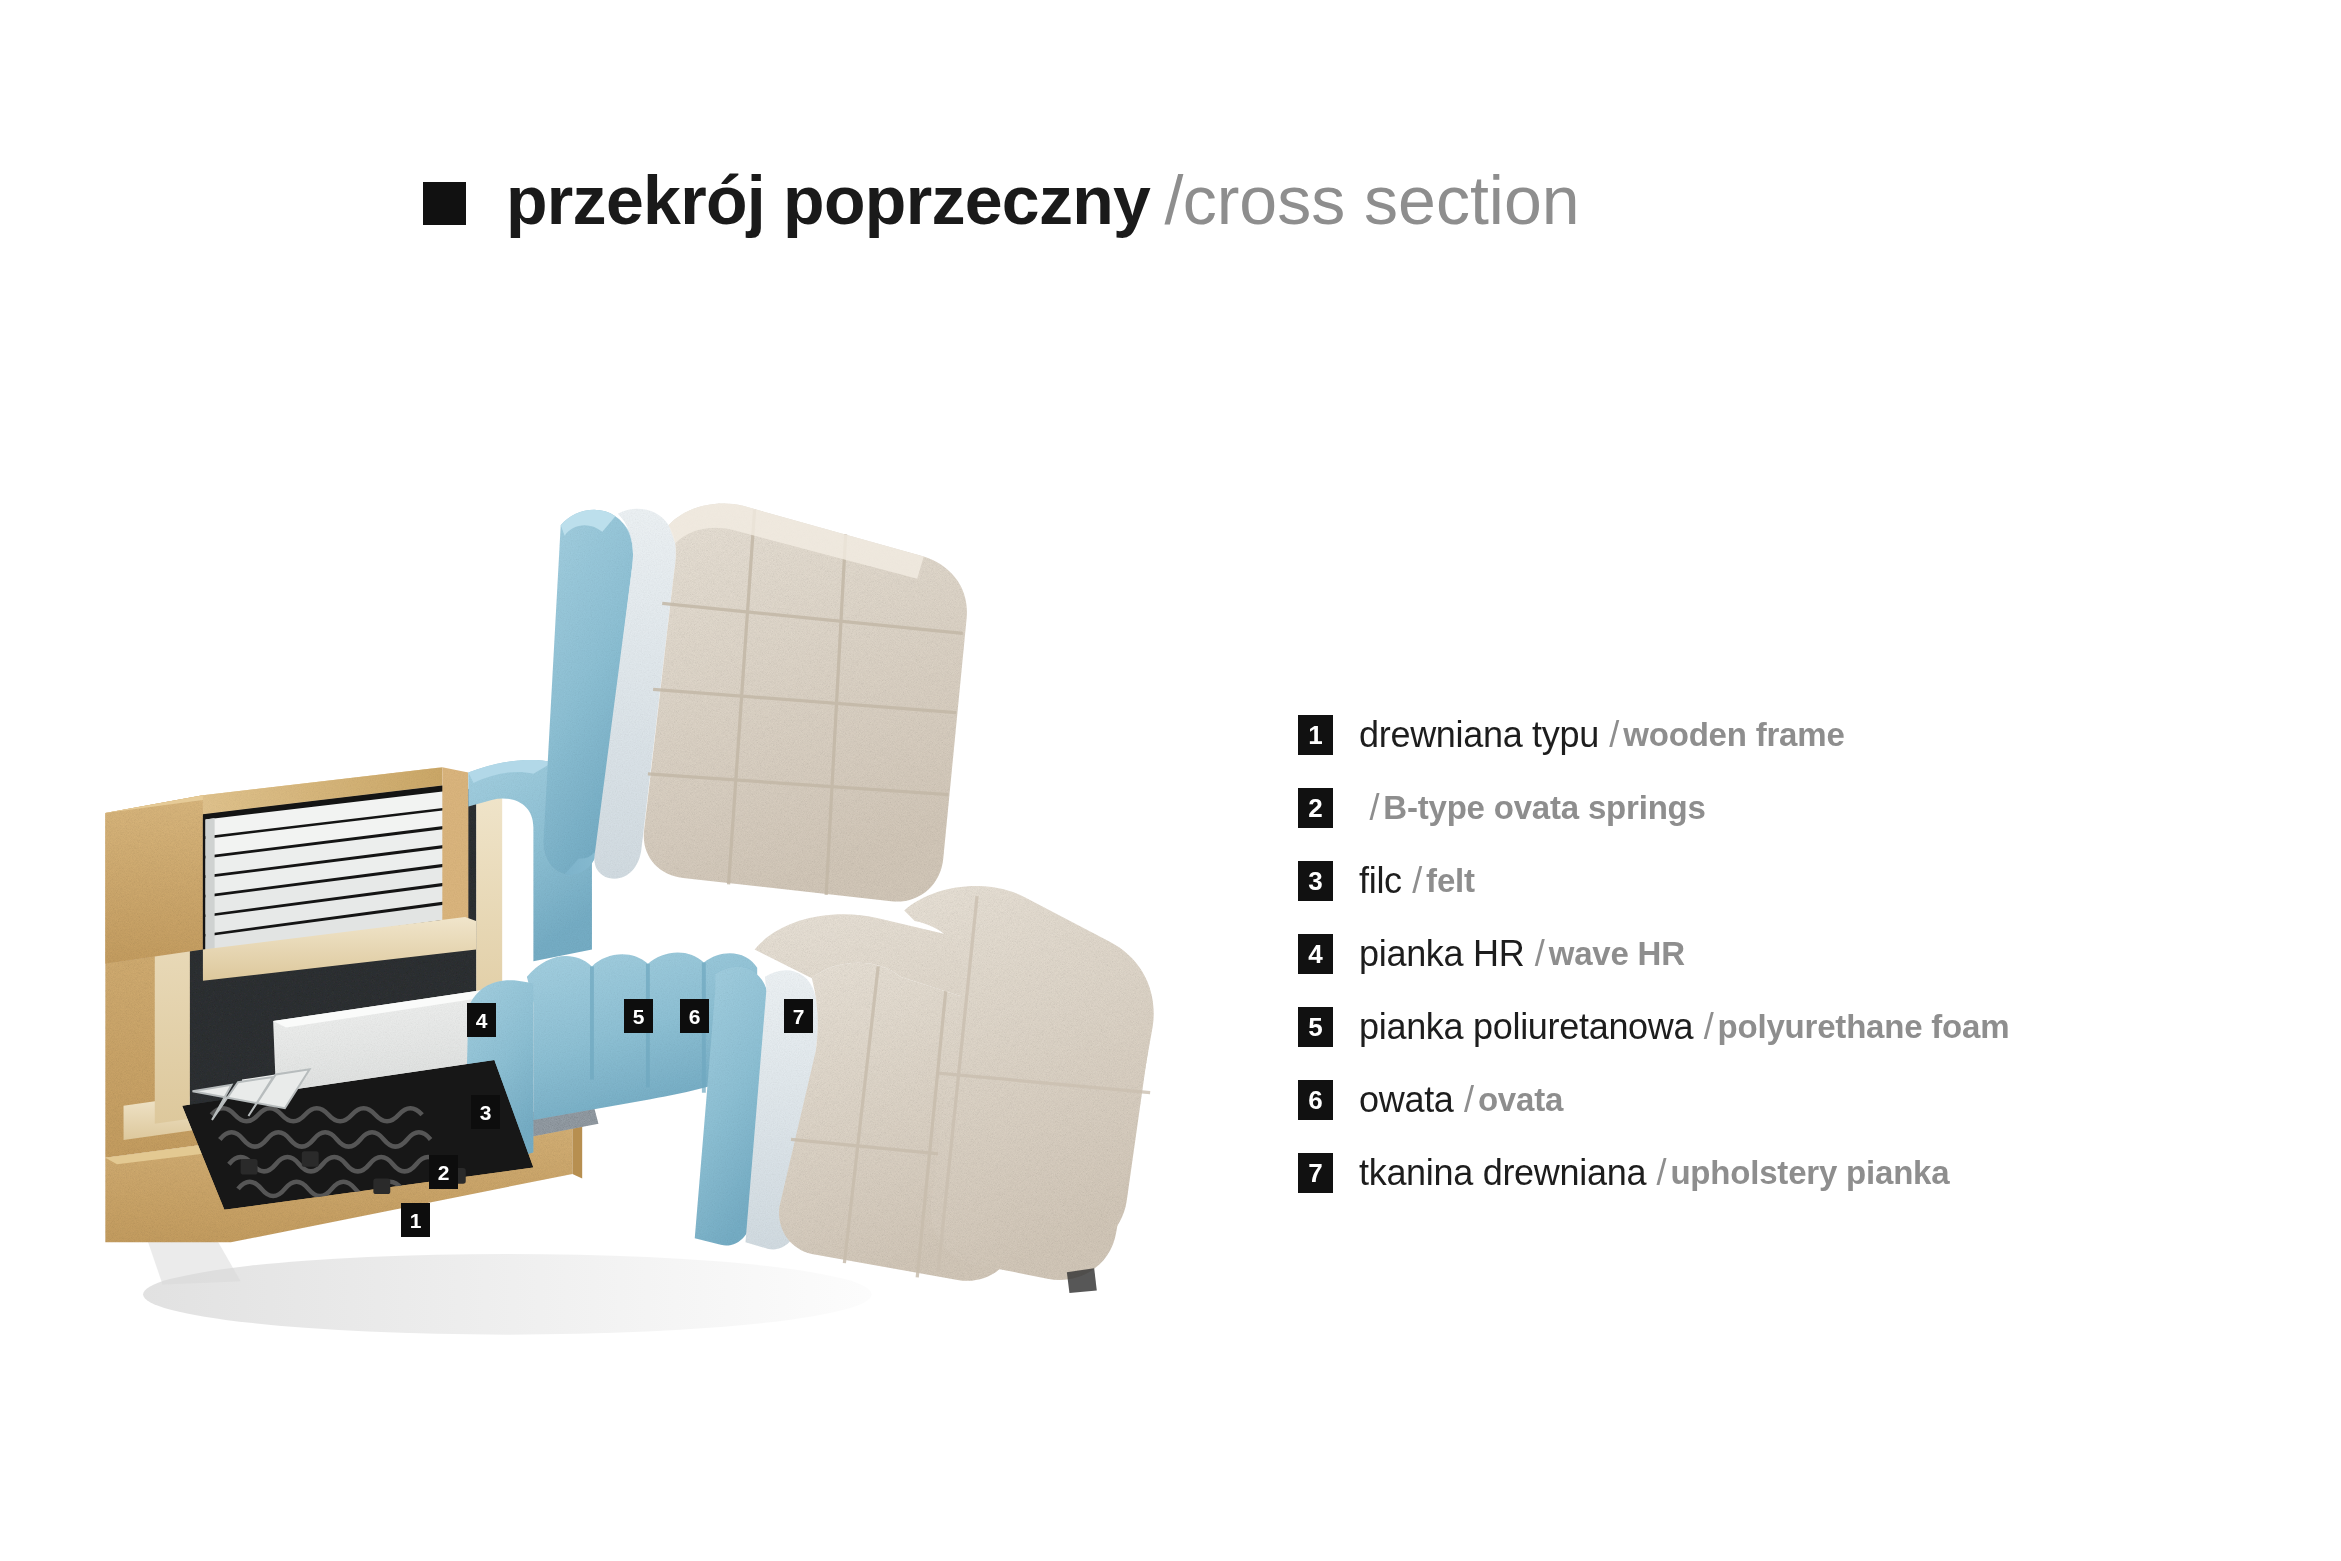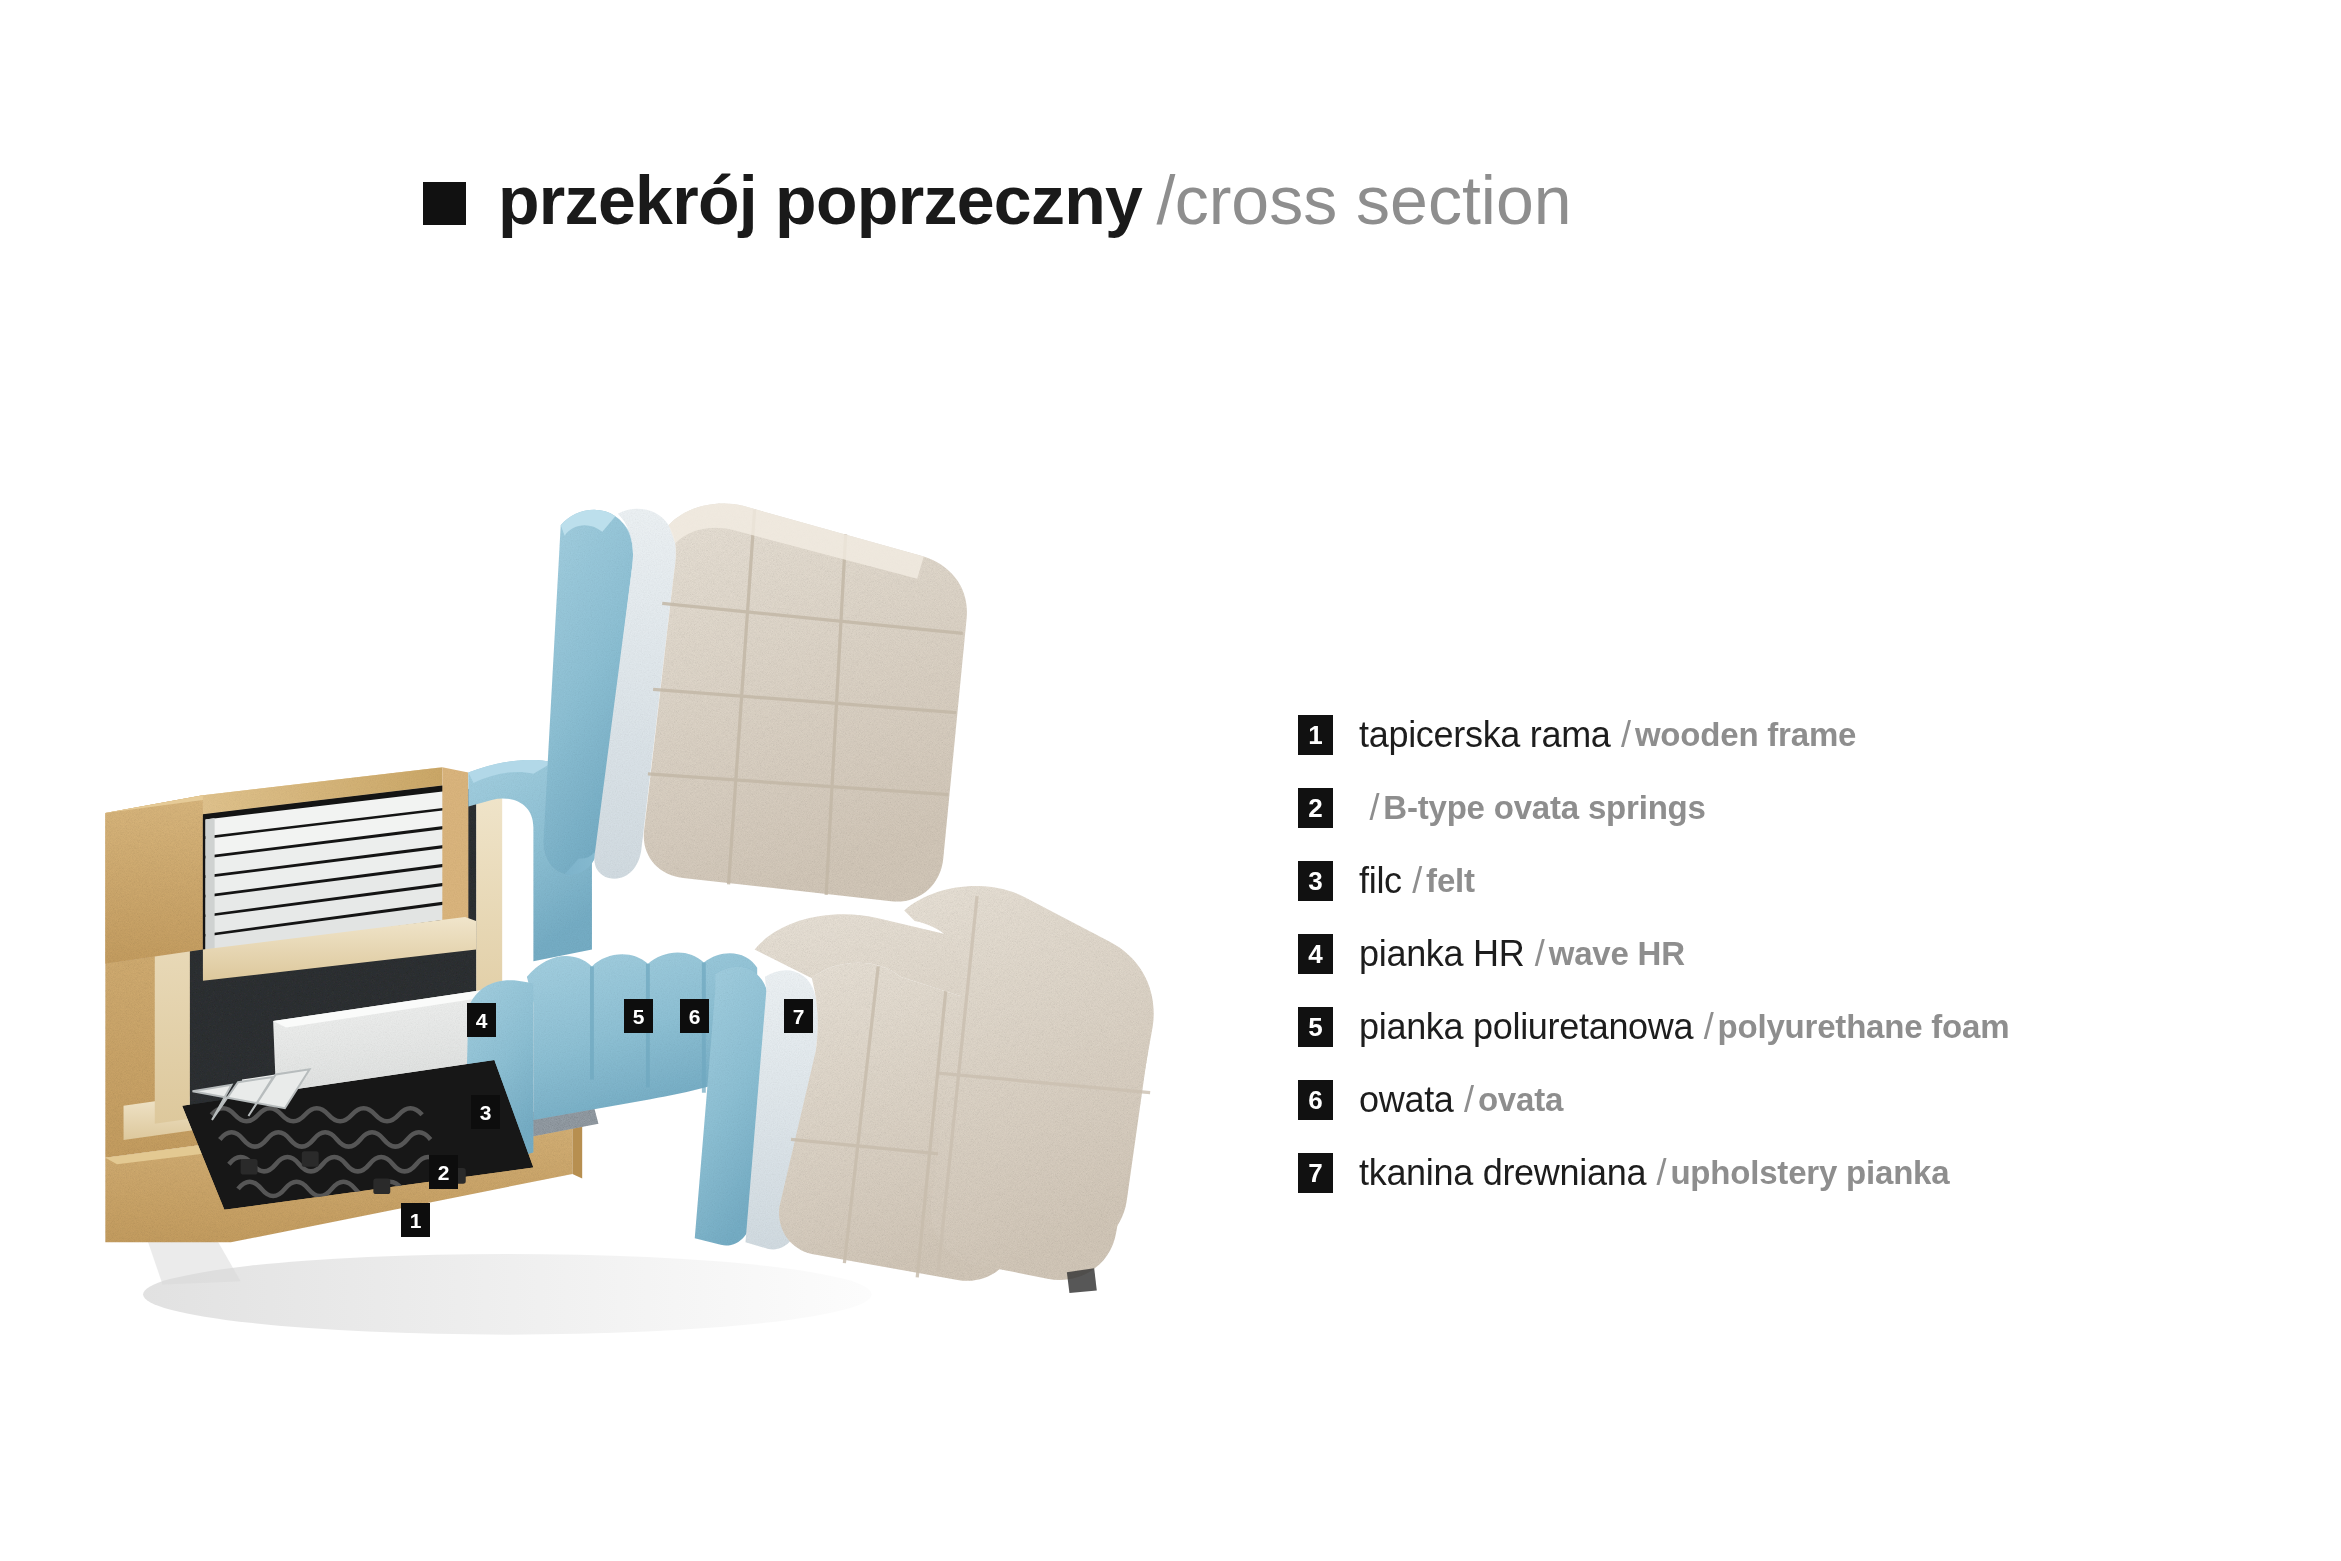--- a/index.html
+++ b/index.html
@@ -6,21 +6,21 @@
   html,body{margin:0;padding:0;background:#ffffff;}
   body{
     width:2342px;height:1561px;position:relative;overflow:hidden;
     font-family:"Liberation Sans","DejaVu Sans",sans-serif;
     background:#ffffff;
   }
 
   
   #title-row{
     position:absolute;left:423px;top:166px;
-    display:flex;align-items:center;gap:32px;
+    display:flex;align-items:center;gap:40px;
   }
   #title-bullet{width:43px;height:43px;background:#111111;flex:0 0 auto;margin-top:6.5px;}
   #title-text{
     display:flex;align-items:baseline;white-space:nowrap;
     font-size:68px;line-height:1;letter-spacing:-0.7px;
   }
   #title-pl{font-weight:700;color:#1a1a1a;}
   #title-sep{font-weight:300;color:#8e8e8e;margin-left:14.3px;}
   #title-en{font-weight:400;color:#8e8e8e;letter-spacing:0px;text-align:right;}
 
@@ -56,21 +56,21 @@
     <span id="title-pl">przekrój poprzeczny</span>
     <span id="title-sep">/</span>
     <span id="title-en">cross section</span>
   </div>
 </div>
 
 <div id="legend">
 
   <div class="legend-row">
     <span class="legend-badge">1</span>
-    <span class="legend-pl">tapicerska rama</span>
+    <span class="legend-pl">drewniana typu</span>
     <span class="legend-slash">/</span>
     <span class="legend-en">wooden frame</span>
   </div>
 
   <div class="legend-row">
     <span class="legend-badge">2</span>
     <span class="legend-slash">/</span>
     <span class="legend-en">B-type ovata springs</span>
   </div>
 

